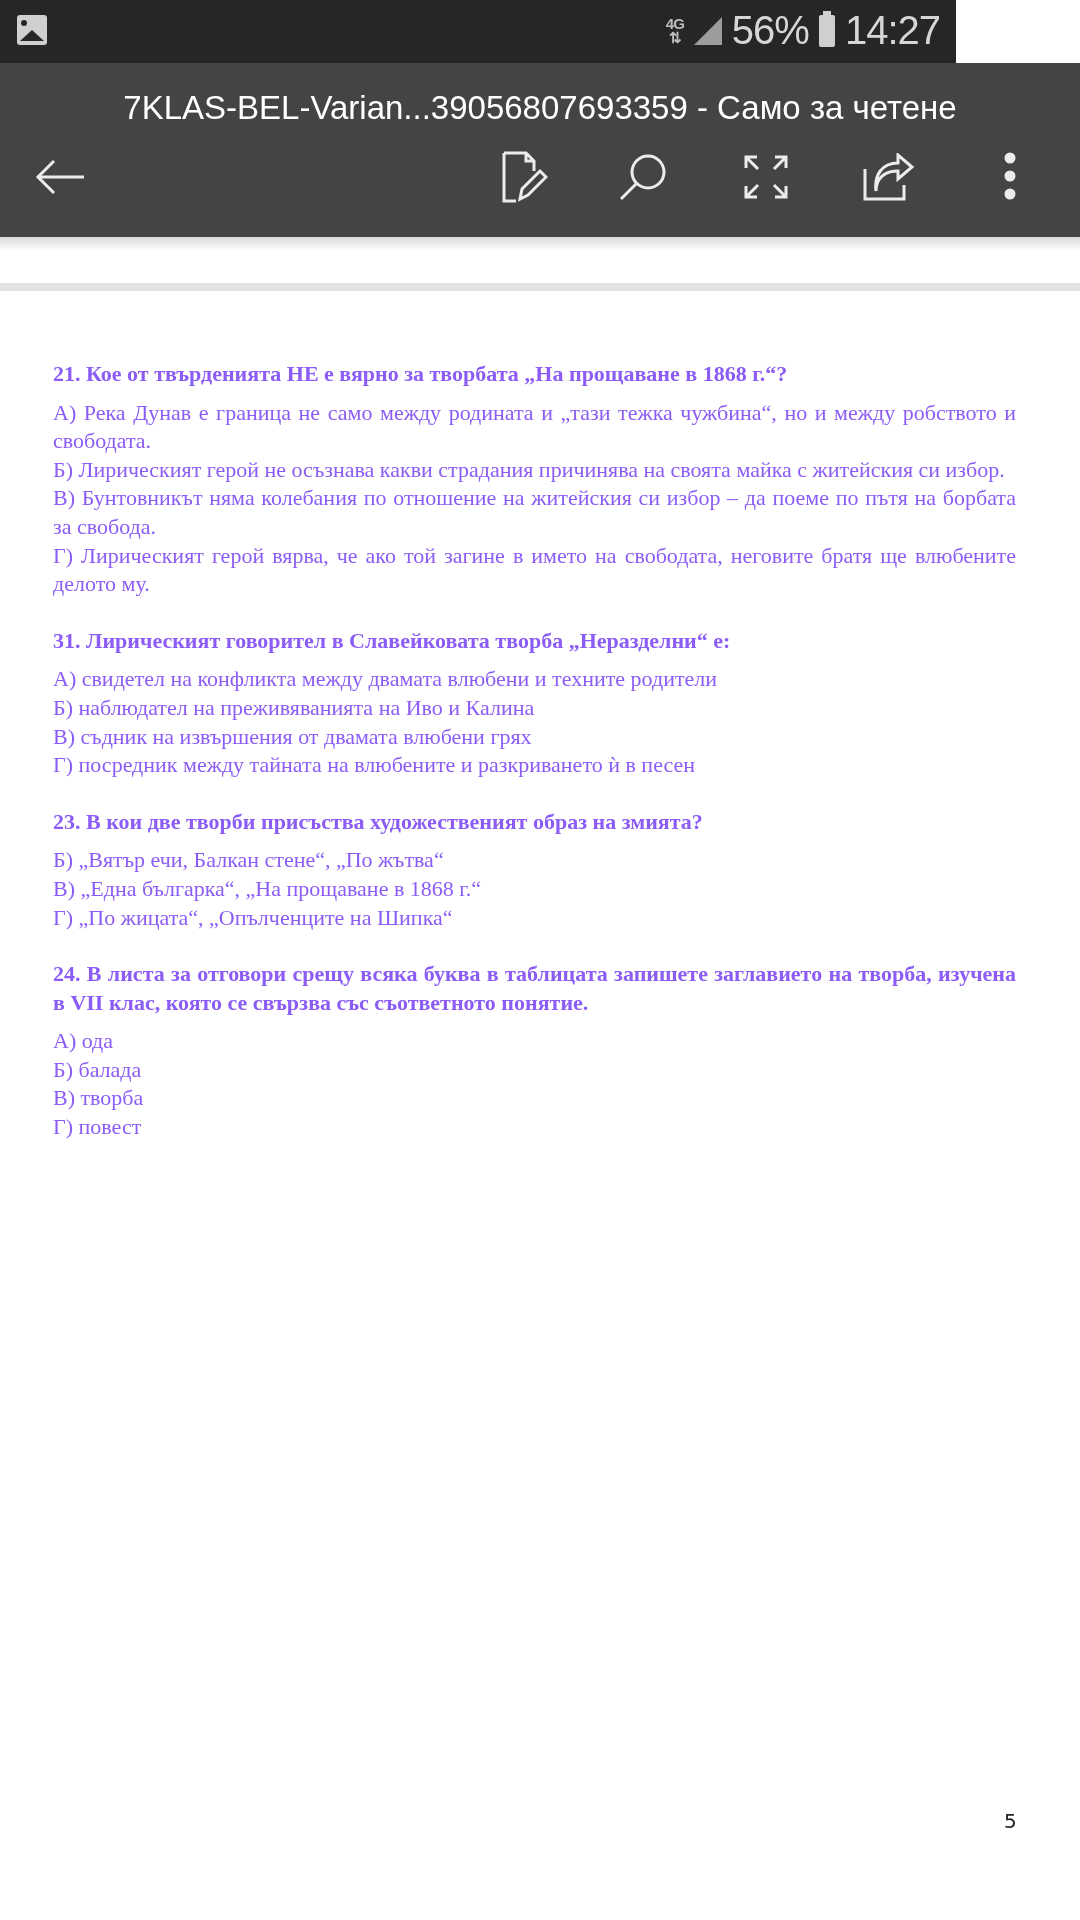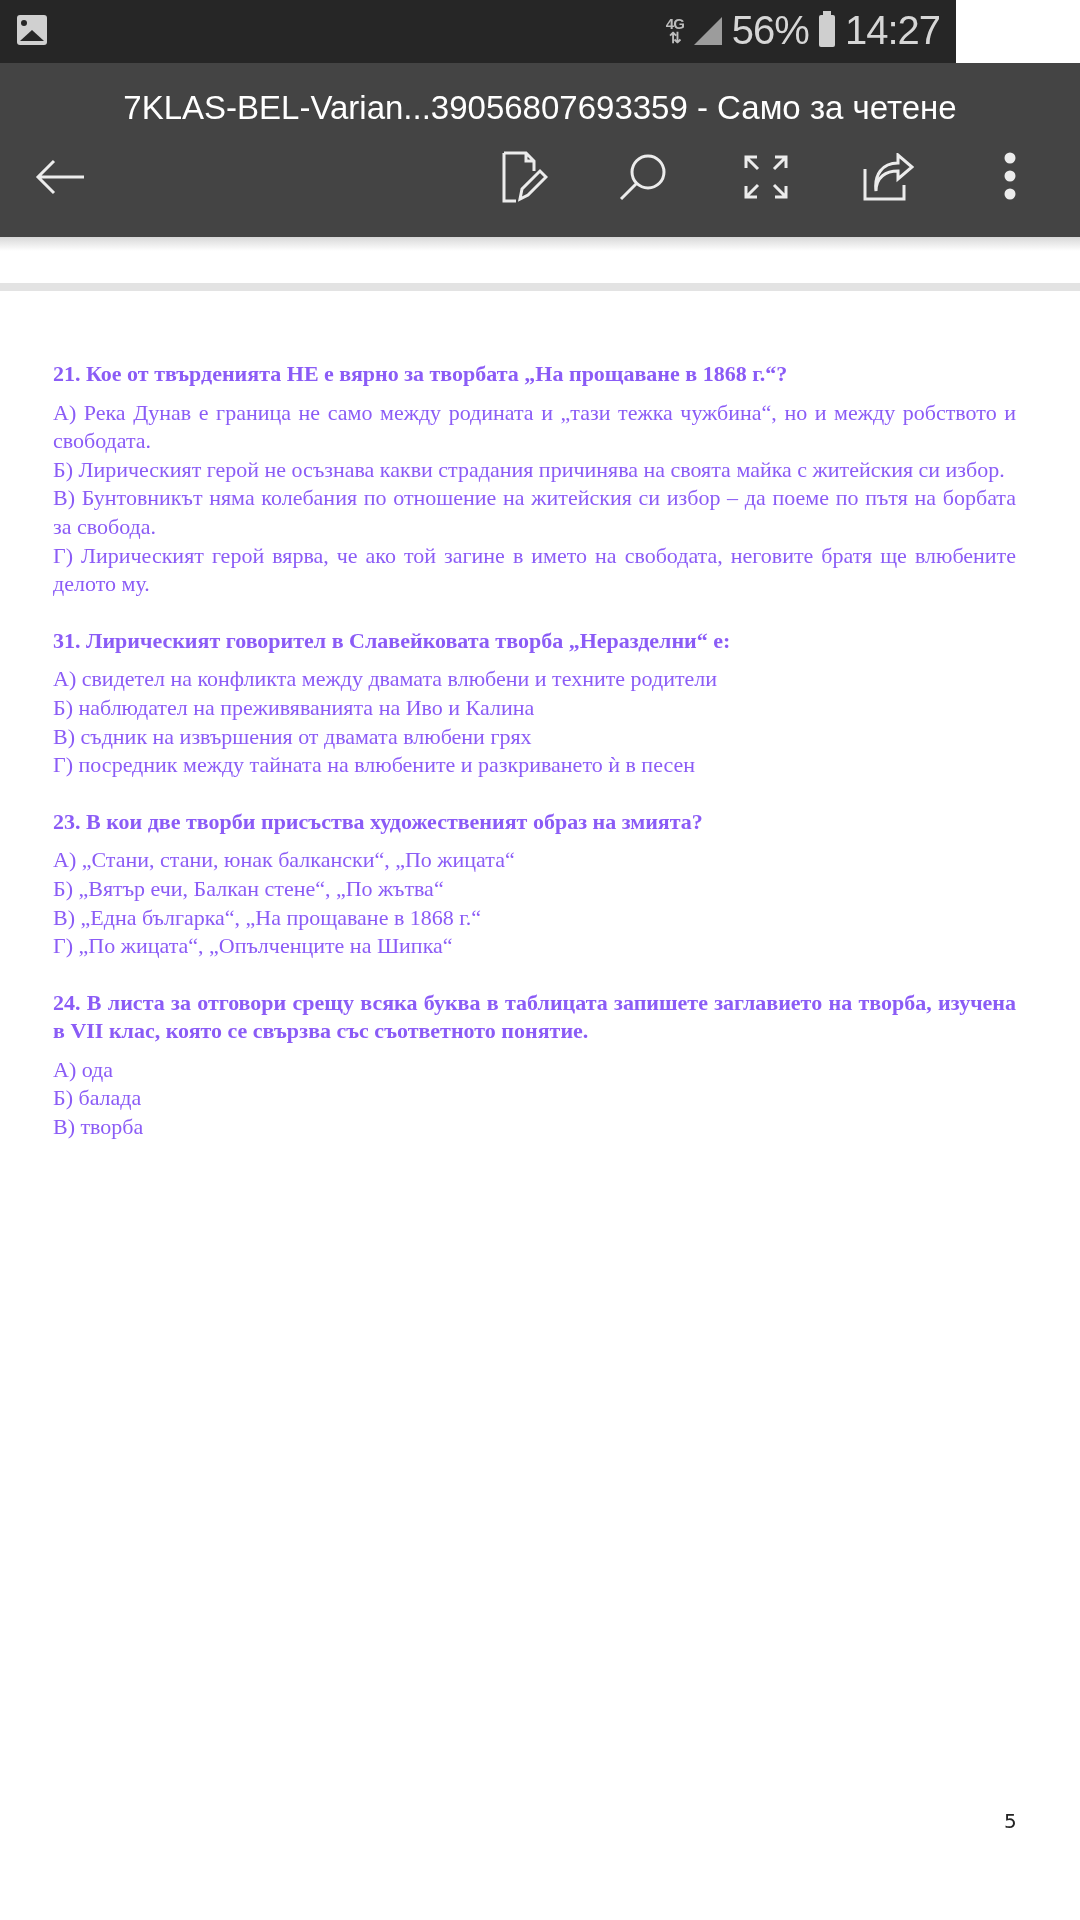--- a/index.html
+++ b/index.html
@@ -132,26 +132,26 @@
   </div>
   <div class="q">
     <p class="q-title">31. Лирическият говорител в Славейковата творба „Неразделни“ е:</p>
     <p class="opt">А) свидетел на конфликта между двамата влюбени и техните родители</p>
     <p class="opt">Б) наблюдател на преживяванията на Иво и Калина</p>
     <p class="opt">В) съдник на извършения от двамата влюбени грях</p>
     <p class="opt">Г) посредник между тайната на влюбените и разкриването ѝ в песен</p>
   </div>
   <div class="q">
     <p class="q-title">23. В кои две творби присъства художественият образ на змията?</p>
-    <p class="opt">А) „Стани, стани, юнак балкански“, „По жицата“</p>
     <p class="opt">Б) „Вятър ечи, Балкан стене“, „По жътва“</p>
     <p class="opt">В) „Една българка“, „На прощаване в 1868 г.“</p>
     <p class="opt">Г) „По жицата“, „Опълченците на Шипка“</p>
   </div>
   <div class="q">
     <p class="q-title">24. В листа за отговори срещу всяка буква в таблицата запишете заглавието на творба, изучена в VII клас, която се свързва със съответното понятие.</p>
     <p class="opt">А) ода</p>
     <p class="opt">Б) балада</p>
     <p class="opt">В) творба</p>
+    <p class="opt">Г) повест</p>
   </div>
 </div>
 
 <div class="page-num">5</div>
 
 </body></html>

